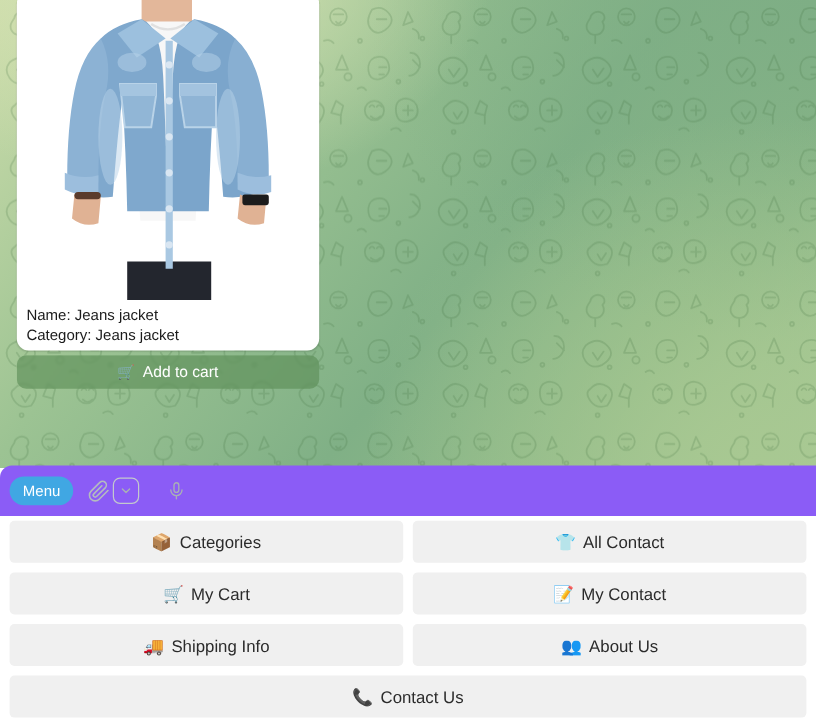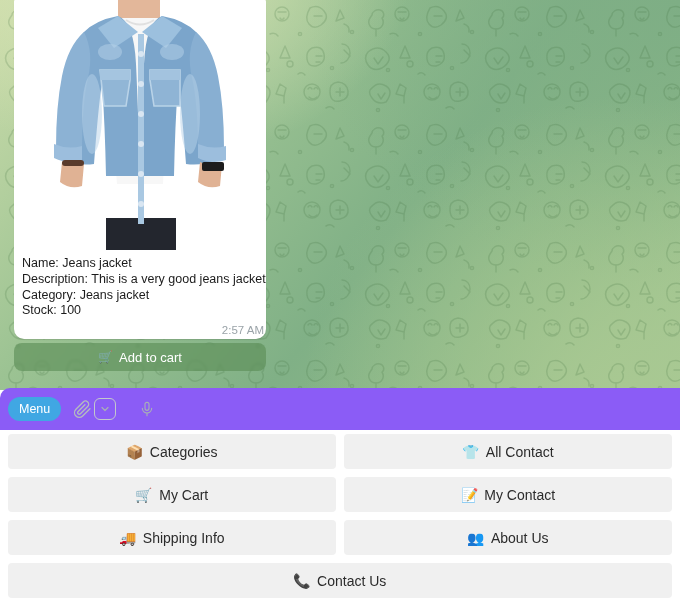--- a/index.html
+++ b/index.html
@@ -305,26 +305,23 @@
             <path d="M48 168q12 6 22 2l-2 22q-12 4-22-4z" fill="#e0b294"></path>
             <path d="M186 168q12 6 22 2l-2 22q-12 4-22-4z" fill="#e0b294"></path>
 
             <rect x="48" y="166" width="22" height="6" rx="3" fill="#5a3b2c"></rect>
             <rect x="188" y="168" width="22" height="9" rx="2" fill="#1c1c1c"></rect>
           </svg>
         </div>
 
         <div class="caption">
           <div class="cap-line">Name: Jeans jacket</div>
-          <div class="cap-line">Description: This is a very good jeans jacket</div>
           <div class="cap-line">Category: Jeans jacket</div>
-          <div class="cap-line">Stock: 100</div>
         </div>
 
-        <div class="time-row">2:57 AM</div>
       </div>
 
       <div class="inline-btn">
         <span class="emo">🛒</span>
         <span>Add to cart</span>
       </div>
     </div>
   </div>
 
   <div class="input-bar">

